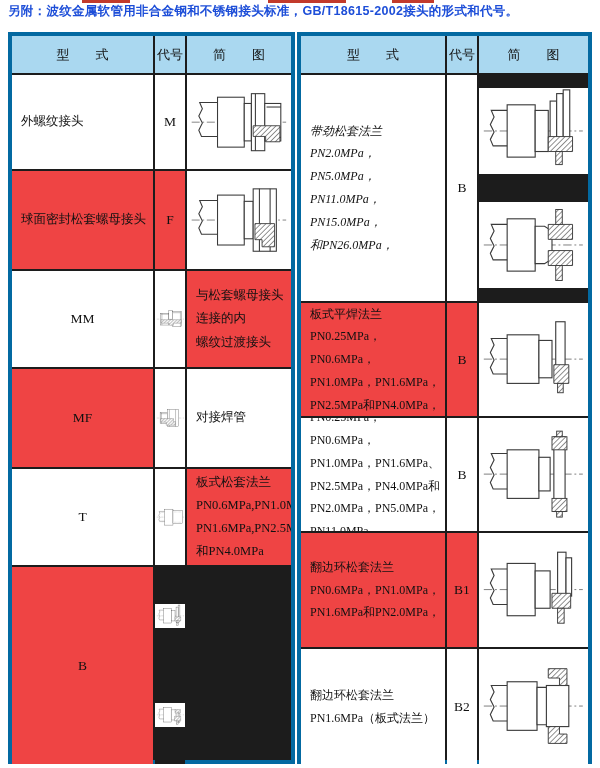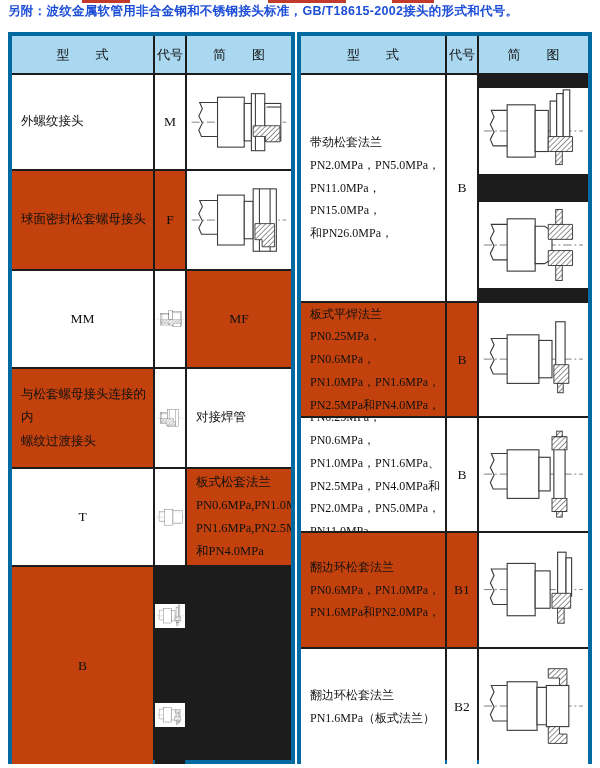--- a/index.html
+++ b/index.html
@@ -11,24 +11,24 @@
   .tbl{position:absolute;top:32px;display:grid;gap:2px;background:#1c1c1c;border:4px solid #0369a1;box-sizing:border-box;}
   .tbl.left{left:8px;width:287px;height:732px;grid-template-columns:141px 30px 1fr;
             grid-template-rows:37px 94px 98px 96px 98px 96px 197px;}
   .tbl.right{left:297px;width:295px;height:732px;grid-template-columns:144px 30px 1fr;
              grid-template-rows:37px 226px 113px 113px 114px 115px;}
   .cell{background:#fff;display:flex;align-items:center;overflow:hidden;}
   .head{background:#aad8f0;justify-content:center;font-family:"Liberation Sans","DejaVu Sans",sans-serif;
         font-size:13px;color:#111;}
   .type{padding:4px 4px 4px 9px;font-size:12.5px;line-height:1.85;white-space:pre-line;text-align:left;}
   .tbl.right .type{font-size:12px;line-height:1.9;}
-  .type.lh-xl{line-height:2.15;}
+  .type.lh-xl{line-height:2.15;font-style:italic;}
   .type.lh-s{line-height:1.52;}
   .code{justify-content:center;font-size:13.5px;}
-  .hl{background:#c2410c;}
+  .hl{background:#ef4444;}
   .diag{justify-content:center;}
   .dsplit{background:#1c1c1c;display:grid;grid-template-rows:1fr 1fr;gap:2px;padding:0;}
   .dsplit>div{background:#fff;display:flex;align-items:center;justify-content:center;}
   svg.d{width:96%;height:94%;}
   .ln{fill:none;stroke:#3a3a3a;stroke-width:1.2;}
   .lnf{fill:#fff;stroke:#3a3a3a;stroke-width:1.2;}
   .ht{fill:url(#hatch);stroke:#3a3a3a;stroke-width:1;}
   .cl{stroke:#555;stroke-width:0.8;stroke-dasharray:9 3 2 3;}
   .dot{stroke:#555;stroke-width:0.9;stroke-dasharray:2.5 2.5;fill:none;}
 </style>
@@ -97,23 +97,23 @@
         <line class="ln" x1="23" y1="23" x2="23" y2="69"></line>
         <line class="ln" x1="20" y1="27" x2="50" y2="27"></line>
         <rect class="lnf" x="50" y="12" width="14" height="34"></rect>
         <rect class="lnf" x="64" y="17" width="36" height="58"></rect>
         <line class="ln" x1="95" y1="17" x2="95" y2="75"></line>
         <line class="ln" x1="66" y1="21" x2="95" y2="21"></line>
         <path class="ht" d="M20 48 h78 v14 h-30 v8 h-16 v-8 h-32 z"></path>
       </svg>
     </div>
 
-    <div class="cell code hl">MF</div>
     <div class="cell type hl">与松套螺母接头连接的内
 螺纹过渡接头</div>
+    <div class="cell code hl">MF</div>
     <div class="cell diag">
       <svg class="d" viewBox="0 0 112 92">
         <line class="cl" x1="3" y1="46" x2="109" y2="46"></line>
         <rect class="lnf" x="16" y="25" width="28" height="42"></rect>
         <line class="ln" x1="21" y1="25" x2="21" y2="67"></line>
         <line class="ln" x1="18" y1="29" x2="44" y2="29"></line>
         <rect class="lnf" x="44" y="13" width="44" height="66"></rect>
         <line class="ln" x1="52" y1="13" x2="52" y2="79"></line>
         <line class="ln" x1="76" y1="13" x2="76" y2="79"></line>
         <path class="ht" d="M18 48 h50 v12 h8 v14 h-36 v-12 h-22 z"></path>

